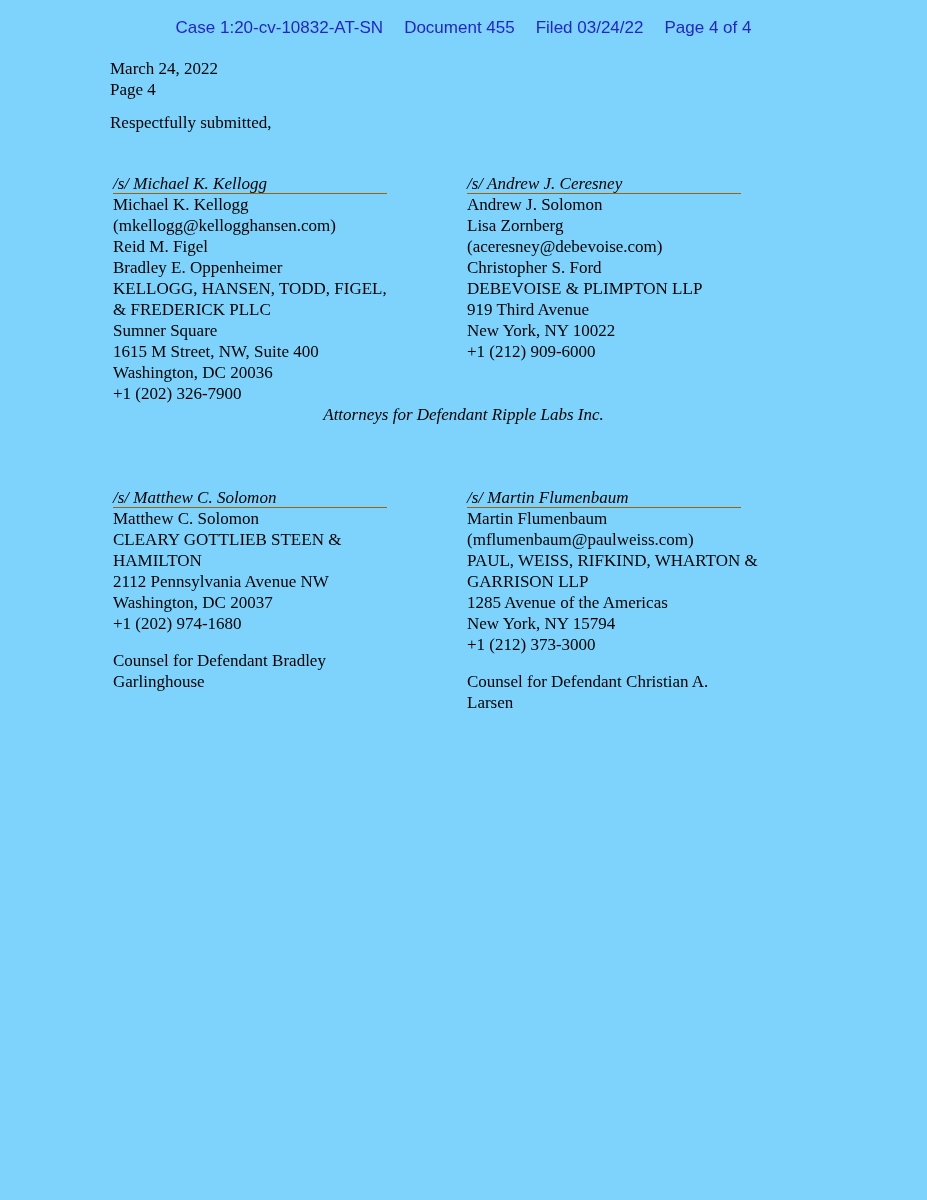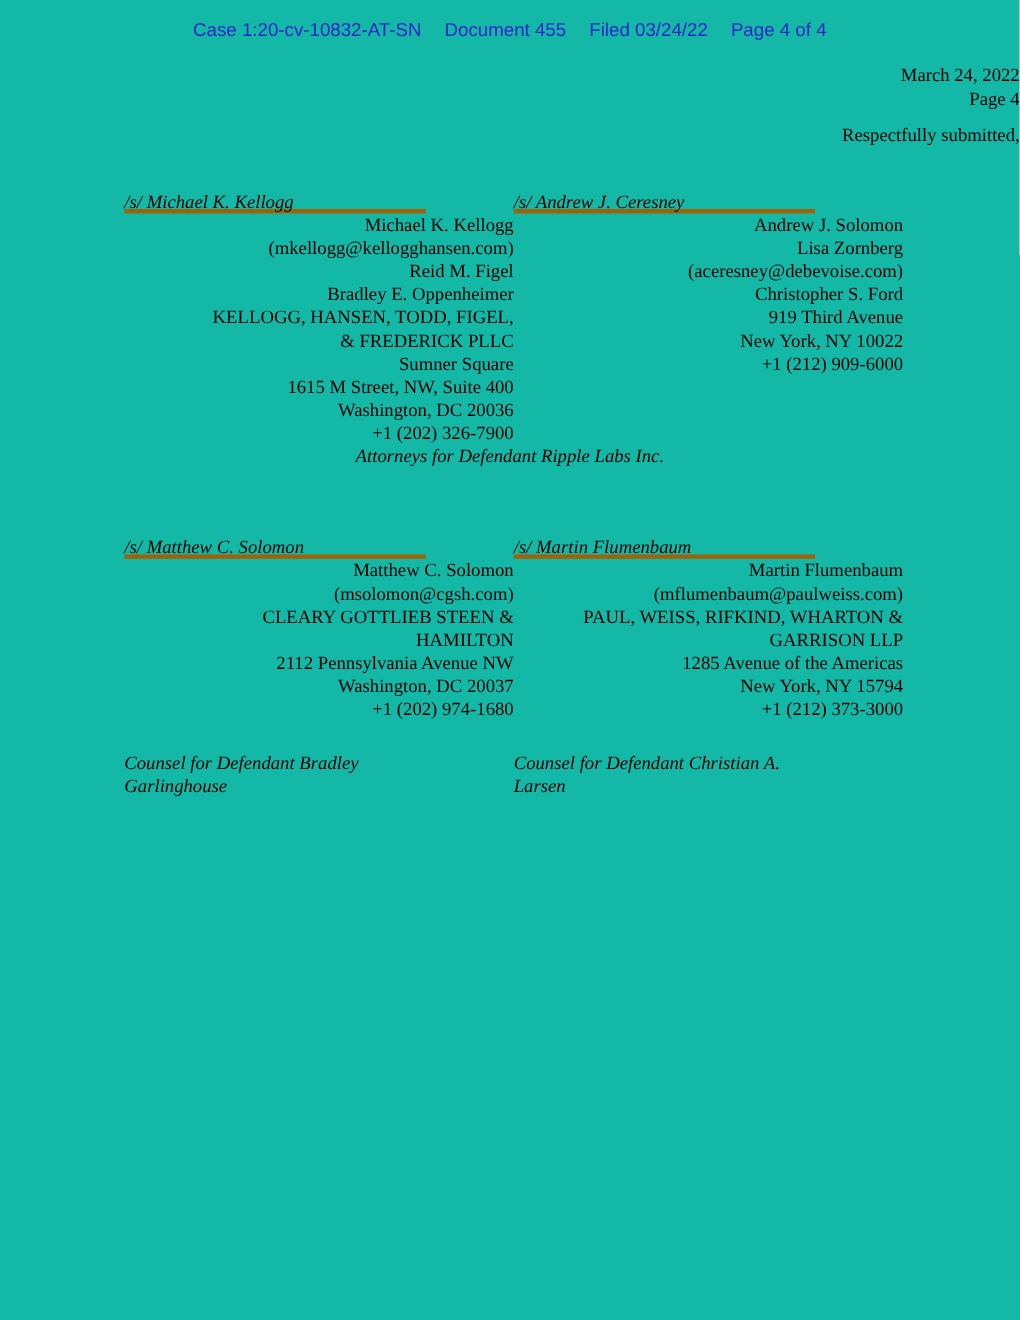--- a/index.html
+++ b/index.html
@@ -1,21 +1,21 @@
 <!DOCTYPE html>
 <html><head>
 <meta charset="utf-8">
 <style>
   * { margin: 0; padding: 0; box-sizing: border-box; }
   html, body { background: #ffffff; }
   .page {
     position: relative;
     width: 927px;
     height: 1200px;
-    background: #14b8a6;
+    background: #7dd3fc;
     font-family: "Liberation Serif", serif;
     font-size: 17px;
     line-height: 21px;
     color: #000000;
     overflow: hidden;
   }
   .stamp-header {
     padding-top: 17px;
     display: flex;
     justify-content: center;
@@ -38,37 +38,35 @@
   }
   .sig-row-1 { margin-top: 40px; }
   .sig-row-2 { margin-top: 62px; }
   .col {
     width: 354px;
     flex: 0 0 354px;
   }
   .sig-line {
     width: 274px;
     height: 21px;
-    border-bottom: 4px solid #a16207;
+    border-bottom: 1px solid #a16207;
     font-style: italic;
     white-space: nowrap;
     overflow: visible;
   }
   .line {
     height: 21px;
     white-space: nowrap;
-    text-align: right;
   }
   .center-caption {
     text-align: center;
     font-style: italic;
   }
   .col-caption {
-    margin-top: 28px;
-    font-style: italic;
+    margin-top: 16px;
     max-width: 270px;
   }
 </style>
 </head>
 <body>
 
 <div class="page">
 
   <div class="stamp-header">
     <span>Case 1:20-cv-10832-AT-SN</span>
@@ -99,35 +97,35 @@
           <div class="line">+1 (202) 326-7900</div>
         </div>
     </div>
     <div class="col">
       <div class="sig-line">/s/ Andrew J. Ceresney</div>
       <div>
           <div class="line">Andrew J. Solomon</div>
           <div class="line">Lisa Zornberg</div>
           <div class="line">(aceresney@debevoise.com)</div>
           <div class="line">Christopher S. Ford</div>
+          <div class="line">DEBEVOISE &amp; PLIMPTON LLP</div>
           <div class="line">919 Third Avenue</div>
           <div class="line">New York, NY 10022</div>
           <div class="line">+1 (212) 909-6000</div>
         </div>
     </div>
   </div>
 
   <div class="center-caption">Attorneys for Defendant Ripple Labs Inc.</div>
 
   <div class="sig-row sig-row-2">
     <div class="col">
       <div class="sig-line">/s/ Matthew C. Solomon</div>
       <div>
           <div class="line">Matthew C. Solomon</div>
-          <div class="line">(msolomon@cgsh.com)</div>
           <div class="line">CLEARY GOTTLIEB STEEN &amp;</div>
           <div class="line">HAMILTON</div>
           <div class="line">2112 Pennsylvania Avenue NW</div>
           <div class="line">Washington, DC 20037</div>
           <div class="line">+1 (202) 974-1680</div>
         </div>
       <div class="col-caption">Counsel for Defendant Bradley Garlinghouse</div>
     </div>
     <div class="col">
       <div class="sig-line">/s/ Martin Flumenbaum</div>

